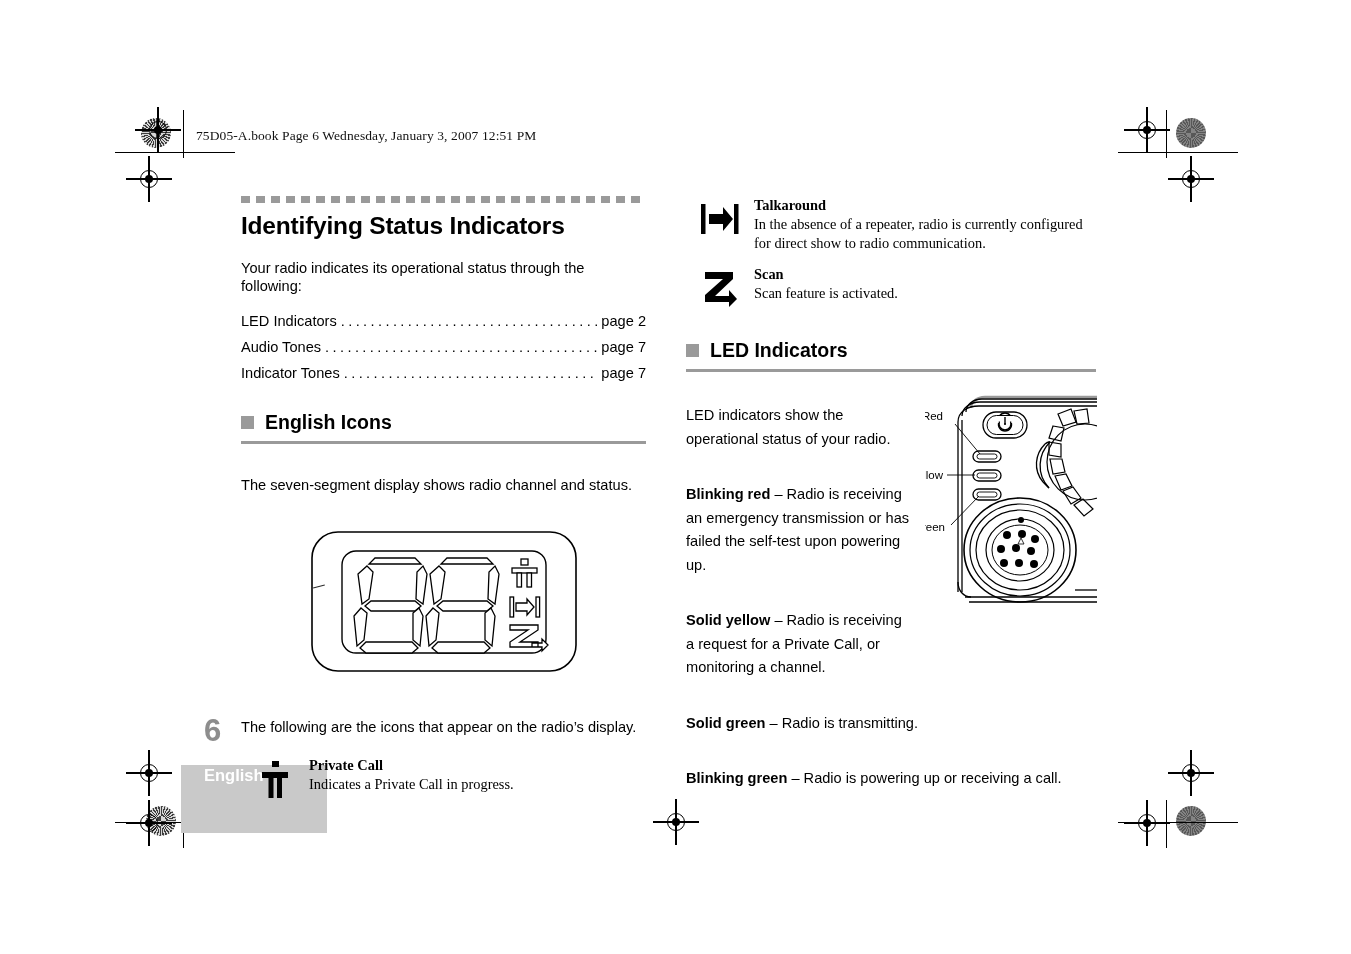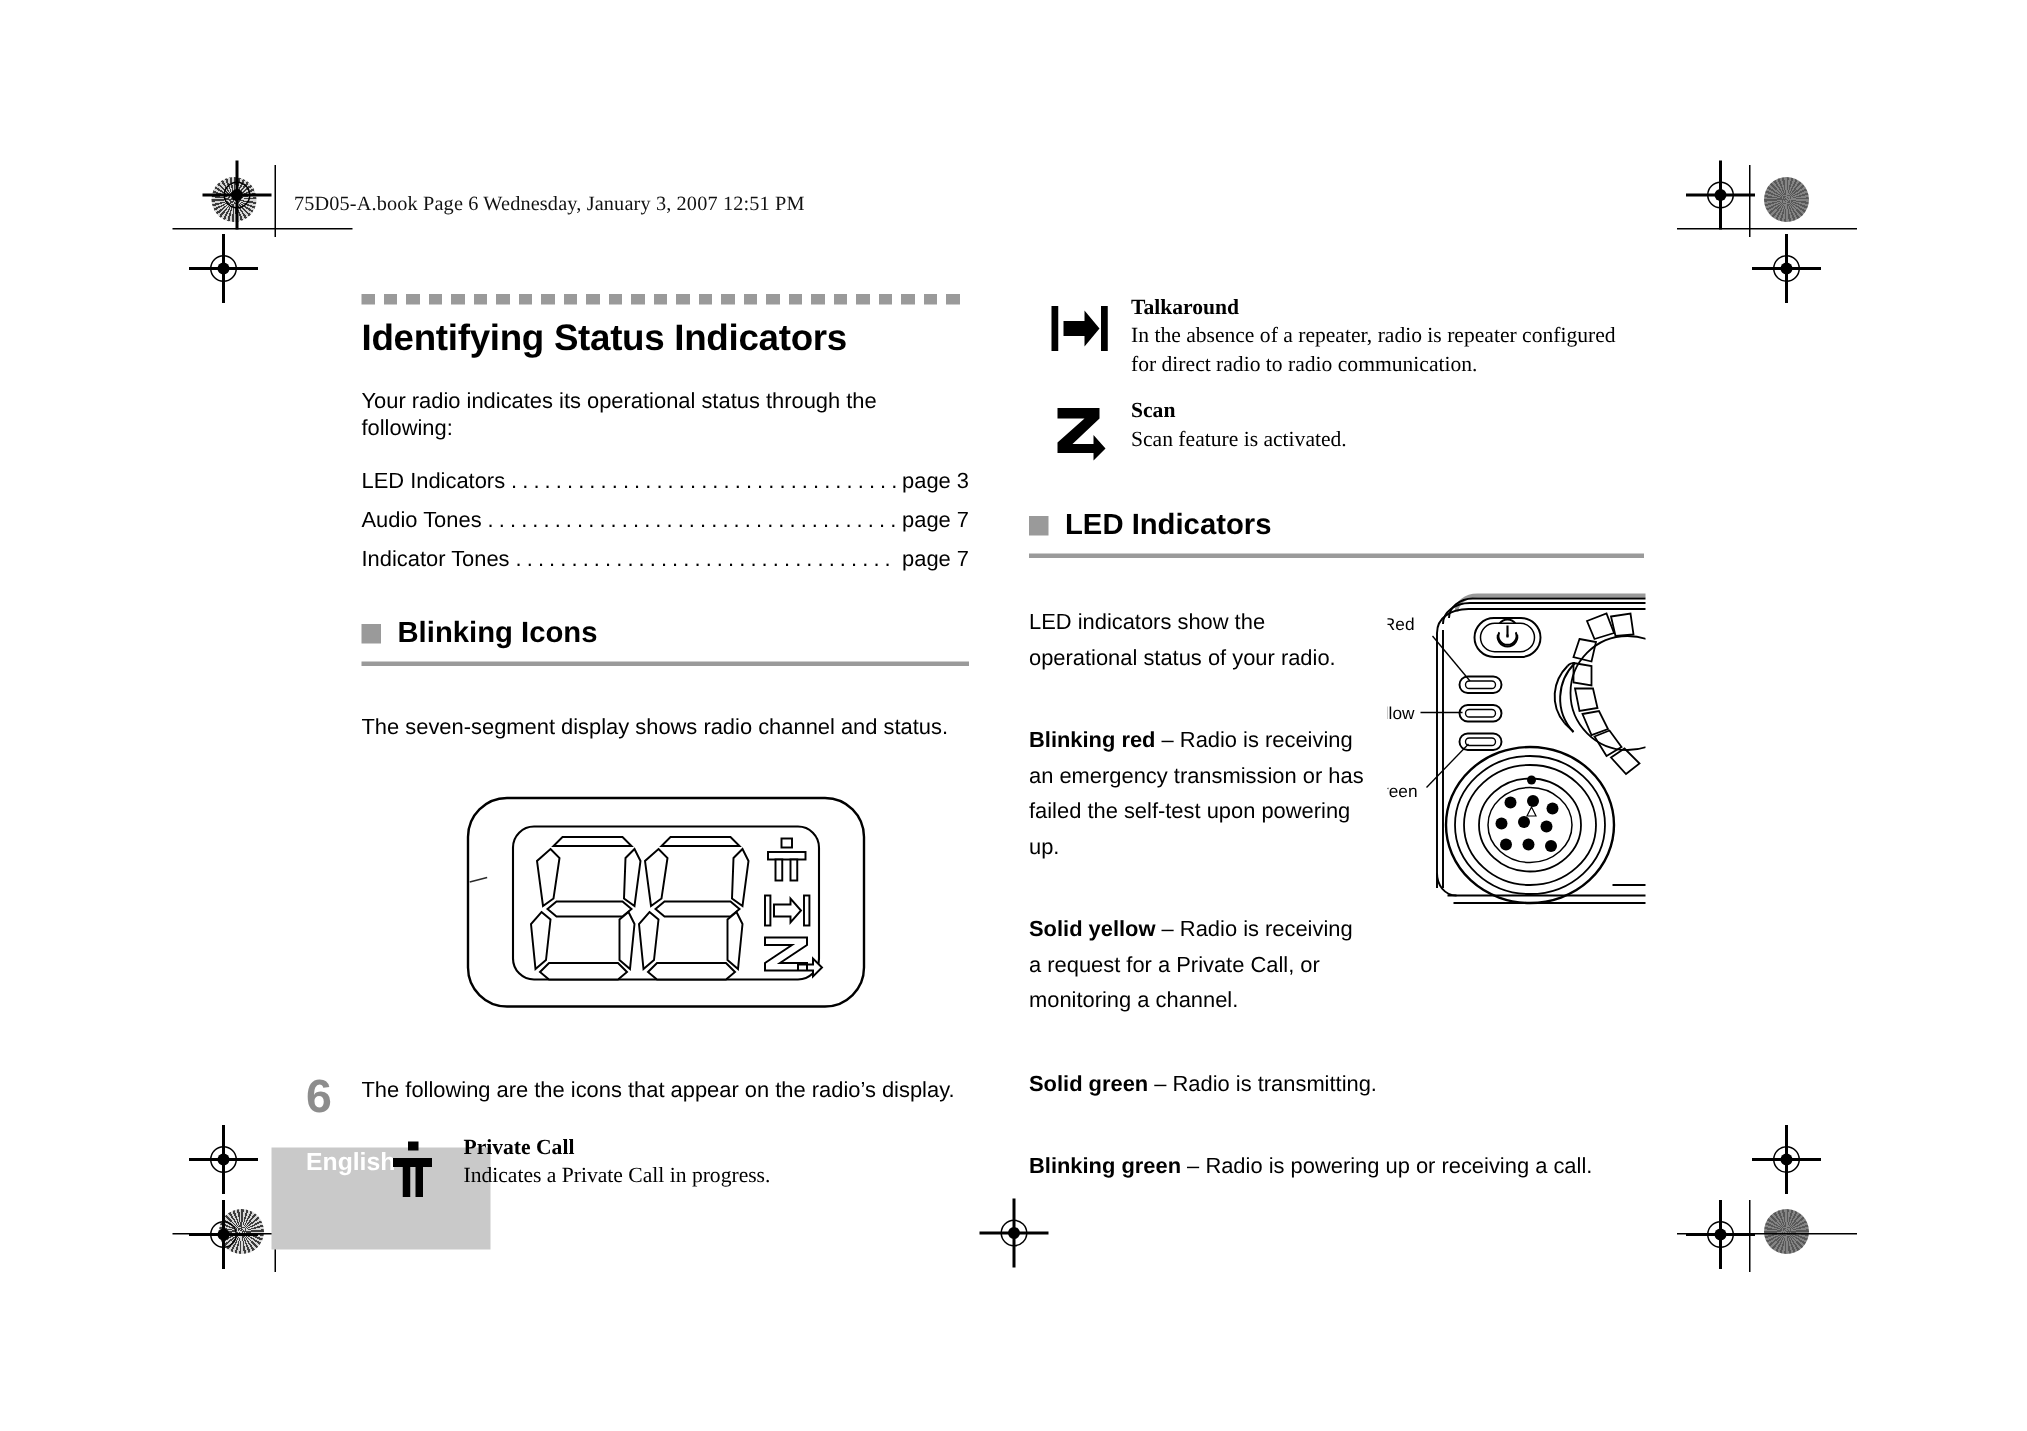--- a/index.html
+++ b/index.html
@@ -162,39 +162,39 @@
 
     <div class="dashrule"></div>
     <h1 class="title">Identifying Status Indicators</h1>
 
     <p class="lead">Your radio indicates its operational status through the following:</p>
 
     <div class="toc">
       <div class="tocrow">
         <span class="t">LED Indicators</span>
         <span class="dots">..................................................</span>
-        <span class="pg">page 3</span>
+        <span class="pg">page 2</span>
       </div>
       <div class="tocrow">
         <span class="t">Audio Tones</span>
         <span class="dots">..................................................</span>
         <span class="pg">page 7</span>
       </div>
       <div class="tocrow">
         <span class="t">Indicator Tones</span>
         <span class="dots">..................................................</span>
         <span class="pg">page 7</span>
       </div>
     </div>
 
     <div style="height:25px"></div>
 
     <div class="secHead">
       <span class="sqbullet"></span>
-      <h2>Blinking Icons</h2>
+      <h2>English Icons</h2>
     </div>
     <div class="secRule"></div>
 
     <p class="body">The seven-segment display shows radio channel and status.</p>
 
     <div class="displaywrap">
       <svg width="270" height="145" viewBox="0 0 270 145">
         <rect x="3" y="3" width="264" height="139" rx="26" ry="26" fill="#fff" stroke="#000" stroke-width="1.6"></rect>
         <rect x="33" y="22" width="204" height="102" rx="14" ry="14" fill="#fff" stroke="#000" stroke-width="1.4"></rect>
 
@@ -265,21 +265,21 @@
     <div class="iconrow" style="margin-top:0;">
       <div class="iconcell">
         <svg width="42" height="40" viewBox="0 0 42 40">
           <rect x="2" y="4" width="4.5" height="30" fill="#000"></rect>
           <rect x="35" y="4" width="4.5" height="30" fill="#000"></rect>
           <polygon points="10,14 24,14 24,7 34,19 24,31 24,24 10,24" fill="#000"></polygon>
         </svg>
       </div>
       <div class="icontext">
         <div class="h">Talkaround</div>
-        <div class="d">In the absence of a repeater, radio is repeater configured for direct radio to radio communication.</div>
+        <div class="d">In the absence of a repeater, radio is currently configured for direct show to radio communication.</div>
       </div>
     </div>
 
     <div class="iconrow" style="margin-top:12px;">
       <div class="iconcell">
         <svg width="42" height="40" viewBox="0 0 42 40">
           <polygon points="6,3 34,3 34,10 16,27 30,27 30,21 38,30 30,38 30,33 6,33 6,26 24,10 6,10" fill="#000"></polygon>
         </svg>
       </div>
       <div class="icontext">

